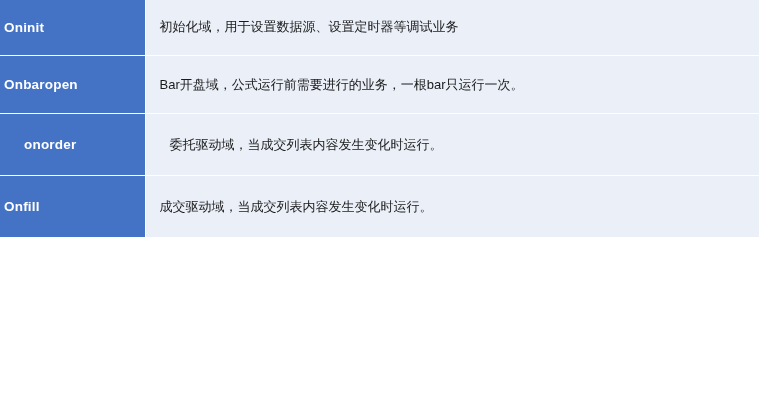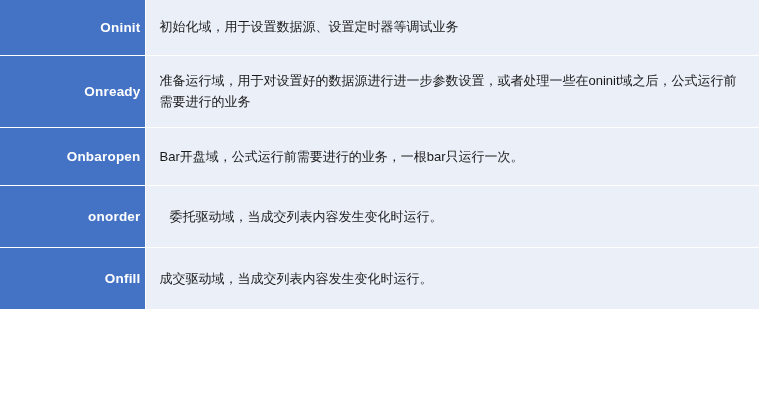--- a/index.html
+++ b/index.html
@@ -26,21 +26,21 @@
     background: #eef2f9;
   }
   table.domain-table col.c-name { width: 145px; }
   table.domain-table col.c-desc { width: 614px; }
 
   td.name-cell {
     background: #4472c4;
     color: #ffffff;
     font-weight: bold;
     font-size: 13.5px;
-    text-align: right;
+    text-align: left;
     vertical-align: middle;
     border-bottom: 1px solid #ffffff;
     border-right: 1px solid #ffffff;
     padding: 6px 4px;
     letter-spacing: 0.2px;
   }
   td.desc-cell {
     background: #eaeff8;
     color: #1a1a1a;
     font-size: 13px;
@@ -69,24 +69,20 @@
   <table class="domain-table">
     <colgroup>
       <col class="c-name">
       <col class="c-desc">
     </colgroup>
     <tbody>
       <tr class="row-oninit">
         <td class="name-cell">Oninit</td>
         <td class="desc-cell">初始化域，用于设置数据源、设置定时器等调试业务</td>
       </tr>
-      <tr class="row-onready">
-        <td class="name-cell">Onready</td>
-        <td class="desc-cell">准备运行域，用于对设置好的数据源进行进一步参数设置，或者处理一些在oninit域之后，公式运行前需要进行的业务</td>
-      </tr>
       <tr class="row-onbaropen">
         <td class="name-cell">Onbaropen</td>
         <td class="desc-cell">Bar开盘域，公式运行前需要进行的业务，一根bar只运行一次。</td>
       </tr>
       <tr class="row-onorder">
         <td class="name-cell">onorder</td>
         <td class="desc-cell">委托驱动域，当成交列表内容发生变化时运行。</td>
       </tr>
       <tr class="row-onfill">
         <td class="name-cell">Onfill</td>

